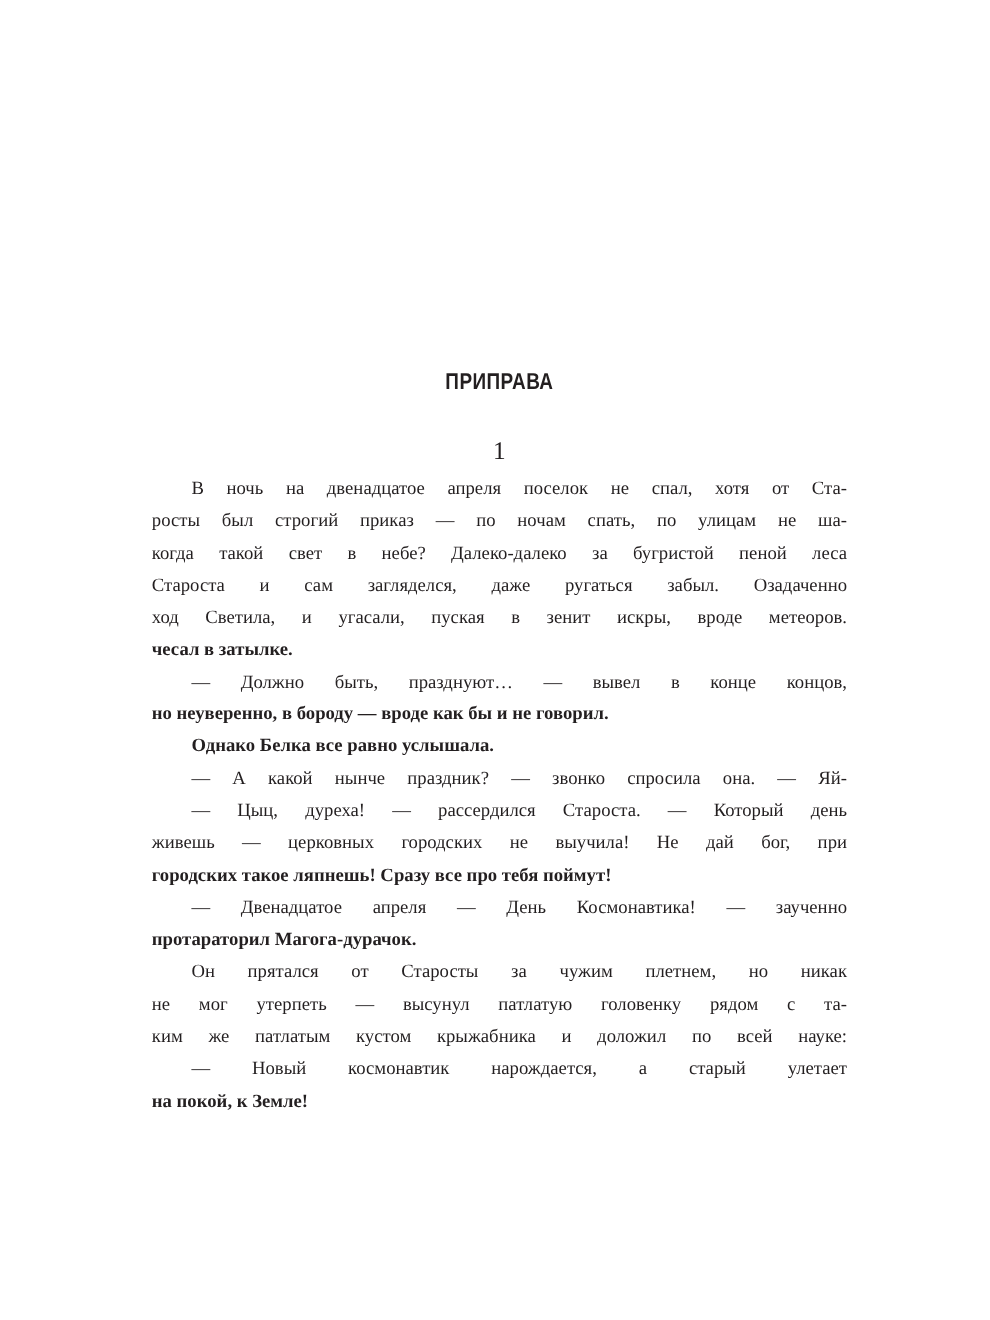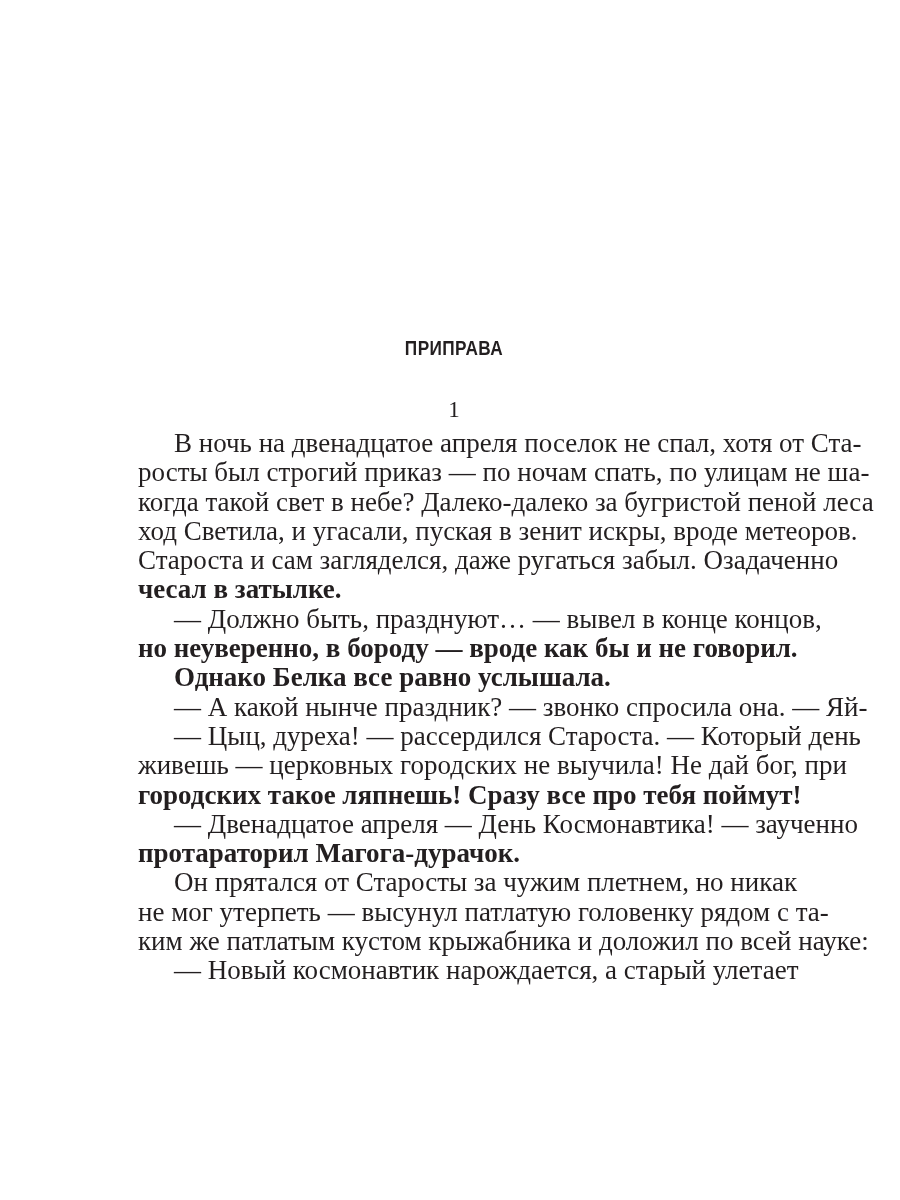--- a/index.html
+++ b/index.html
@@ -43,21 +43,21 @@
       font-family: "Liberation Serif", "DejaVu Serif", serif;
       font-size: 23px;
       color: #231f20;
     }
     .body-text {
       position: absolute;
       top: 429px;
       left: 0;
       width: 632px;
       font-family: "Liberation Serif", "DejaVu Serif", serif;
-      font-size: 27px;
+      font-size: 17px;
       line-height: 29.3px;
       color: #231f20;
     }
     .line {
       display: block;
       height: 29.3px;
       white-space: nowrap;
       text-align: justify;
       text-align-last: justify;
       transform-origin: left center;
@@ -73,30 +73,31 @@
 </head>
 <body>
 
 <div class="page">
   <div class="chapter-title">ПРИПРАВА</div>
   <div class="section-number">1</div>
   <div class="body-text" id="body-text">
       <span class="line indent" style="white-space: nowrap;">В ночь на двенадцатое апреля поселок не спал, хотя от Ста-</span>
       <span class="line" style="white-space: nowrap;">росты был строгий приказ — по ночам спать, по улицам не ша-</span>
       <span class="line" style="white-space: nowrap;">когда такой свет в небе? Далеко-далеко за бугристой пеной леса</span>
+      <span class="line" style="white-space: nowrap;">Староста и сам загляделся, даже ругаться забыл. Озадаченно</span>
       <span class="line" style="white-space: nowrap;">ход Светила, и угасали, пуская в зенит искры, вроде метеоров.</span>
-      <span class="line" style="white-space: nowrap;">Староста и сам загляделся, даже ругаться забыл. Озадаченно</span>
       <span class="line last" style="white-space: nowrap;">чесал в затылке.</span>
       <span class="line indent" style="white-space: nowrap;">— Должно быть, празднуют… — вывел в конце концов,</span>
       <span class="line last" style="white-space: nowrap;">но неуверенно, в бороду — вроде как бы и не говорил.</span>
       <span class="line indent last" style="white-space: nowrap;">Однако Белка все равно услышала.</span>
       <span class="line indent" style="white-space: nowrap;">— А какой нынче праздник? — звонко спросила она. — Яй-</span>
       <span class="line indent" style="white-space: nowrap;">— Цыц, дуреха! — рассердился Староста. — Который день</span>
       <span class="line" style="white-space: nowrap;">живешь — церковных городских не выучила! Не дай бог, при</span>
       <span class="line last" style="white-space: nowrap;">городских такое ляпнешь! Сразу все про тебя поймут!</span>
       <span class="line indent" style="white-space: nowrap;">— Двенадцатое апреля — День Космонавтика! — заученно</span>
       <span class="line last" style="white-space: nowrap;">протараторил Магога-дурачок.</span>
       <span class="line indent" style="white-space: nowrap;">Он прятался от Старосты за чужим плетнем, но никак</span>
       <span class="line" style="white-space: nowrap;">не мог утерпеть — высунул патлатую головенку рядом с та-</span>
       <span class="line" style="white-space: nowrap;">ким же патлатым кустом крыжабника и доложил по всей науке:</span>
       <span class="line indent" style="white-space: nowrap;">— Новый космонавтик нарождается, а старый улетает</span>
+      <span class="line last" style="white-space: nowrap;">на покой, к Земле!</span>
     </div>
 </div>
 
 </body></html>

